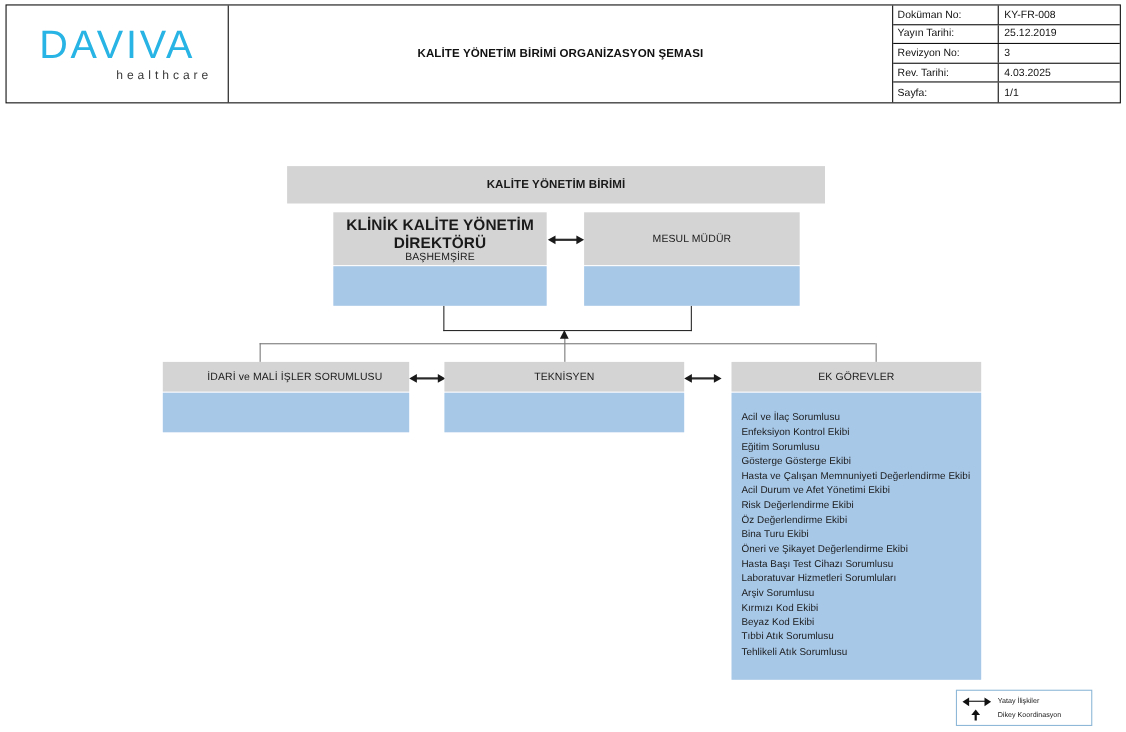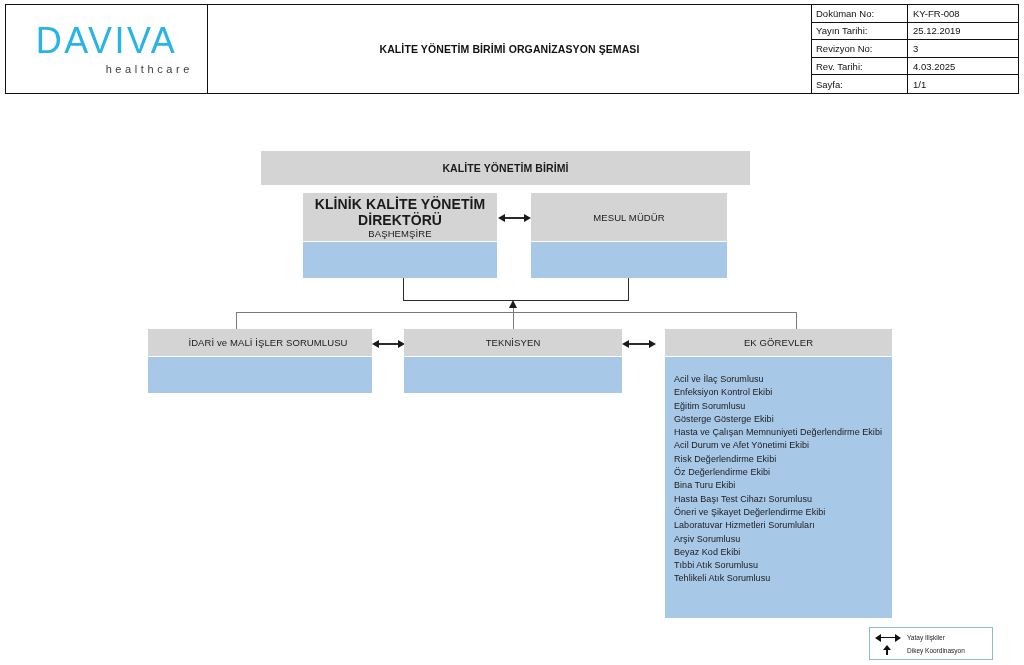--- a/index.html
+++ b/index.html
@@ -259,24 +259,25 @@
       <div class="node-body">
         <div class="ek-item">Acil ve İlaç Sorumlusu</div>
         <div class="ek-item">Enfeksiyon Kontrol Ekibi</div>
         <div class="ek-item">Eğitim Sorumlusu</div>
         <div class="ek-item">Gösterge Gösterge Ekibi</div>
         <div class="ek-item">Hasta ve Çalışan Memnuniyeti Değerlendirme Ekibi</div>
         <div class="ek-item">Acil Durum ve Afet Yönetimi Ekibi</div>
         <div class="ek-item">Risk Değerlendirme Ekibi</div>
         <div class="ek-item">Öz Değerlendirme Ekibi</div>
         <div class="ek-item">Bina Turu Ekibi</div>
+        <div class="ek-item">Öneri ve Şikayet Değerlendirme Ekibi</div>
         <div class="ek-item">Hasta Başı Test Cihazı Sorumlusu</div>
-        <div class="ek-item">Öneri ve Şikayet Değerlendirme Ekibi</div>
         <div class="ek-item">Laboratuvar Hizmetleri Sorumluları</div>
         <div class="ek-item">Arşiv Sorumlusu</div>
+        <div class="ek-item">Kırmızı Kod Ekibi</div>
         <div class="ek-item">Beyaz Kod Ekibi</div>
         <div class="ek-item">Tıbbi Atık Sorumlusu</div>
         <div class="ek-item">Tehlikeli Atık Sorumlusu</div>
       </div>
     </div>
 
   </div>
 
   <div class="legend">
     <div class="legend-row legend-row-1">

